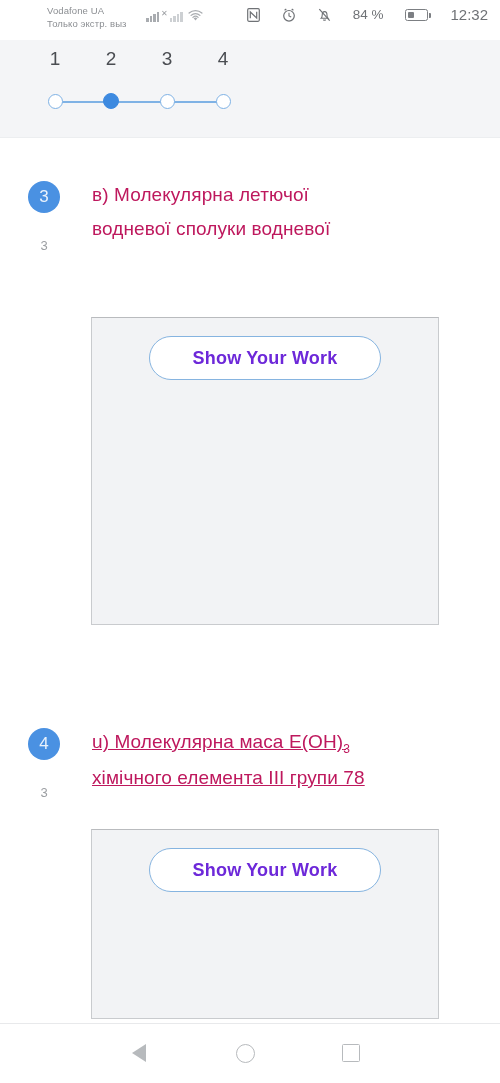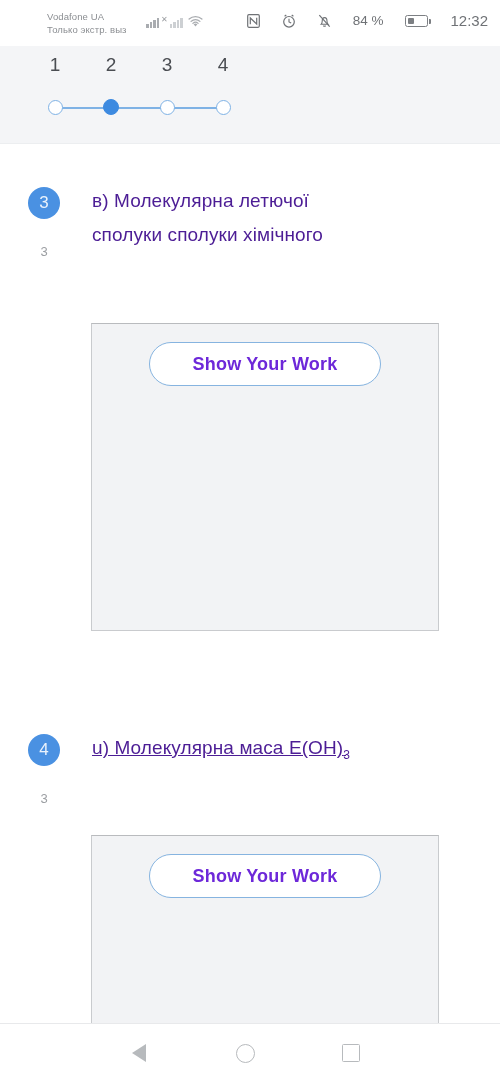--- a/index.html
+++ b/index.html
@@ -10,21 +10,20 @@
     overflow: hidden;
   }
 
   
   .statusbar {
     position: relative;
     height: 40px;
     background: #ffffff;
     display: flex;
     align-items: center;
-    margin-top: 6px;
   }
   .sb-carrier {
     position: absolute;
     left: 47px; top: 4px;
     color: #8b8e92;
     font-size: 9.5px;
     line-height: 13px;
     letter-spacing: 0.1px;
     white-space: nowrap;
   }
@@ -138,21 +137,21 @@
     position: absolute;
     width: 32px;
     text-align: center;
     font-size: 13px;
     color: #9b9ea2;
   }
   .qtext {
     position: absolute;
     font-size: 19px;
     line-height: 34px;
-    color: #4c1d95;
+    color: #be185d;
     letter-spacing: 0.1px;
   }
   .qtext sub { font-size: 12px; vertical-align: baseline; position: relative; top: 5px; }
 
   .answerbox {
     position: absolute;
     background: #f2f3f5;
     border: 1px solid #c9cbce;
     border-top-color: #b9bbbe;
   }
@@ -272,34 +271,35 @@
 </div>
 
 <div class="content">
 
   <div class="question">
     <div class="badge" style="left:28px; top:43px;">3</div>
     <div class="points" style="left:28px; top:100px;">3</div>
 
     <div class="qtext" style="left:92px; top:40px; width:350px;">
       <div>в) Молекулярна летючої</div>
-      <div>сполуки сполуки хімічного</div>
+      <div>водневої сполуки водневої</div>
     </div>
 
     <div class="answerbox" style="left:91px; top:179px; width:348px; height:308px;">
       <button class="syw-btn" style="position:absolute; left:57px; top:18px;">Show Your Work</button>
     </div>
   </div>
 
   <div class="question">
     <div class="badge" style="left:28px; top:590px;">4</div>
     <div class="points" style="left:28px; top:647px;">3</div>
 
     <div class="qtext" style="left:92px; top:587px; width:370px;text-decoration:underline;">
       <div><span>u) Молекулярна маса E(OH)</span><sub>3</sub></div>
+      <div>хімічного елемента III групи 78</div>
     </div>
 
     <div class="answerbox" style="left:91px; top:691px; width:348px; height:190px;">
       <button class="syw-btn" style="position:absolute; left:57px; top:18px;">Show Your Work</button>
     </div>
   </div>
 
 </div>
 
 <div class="navbar">

